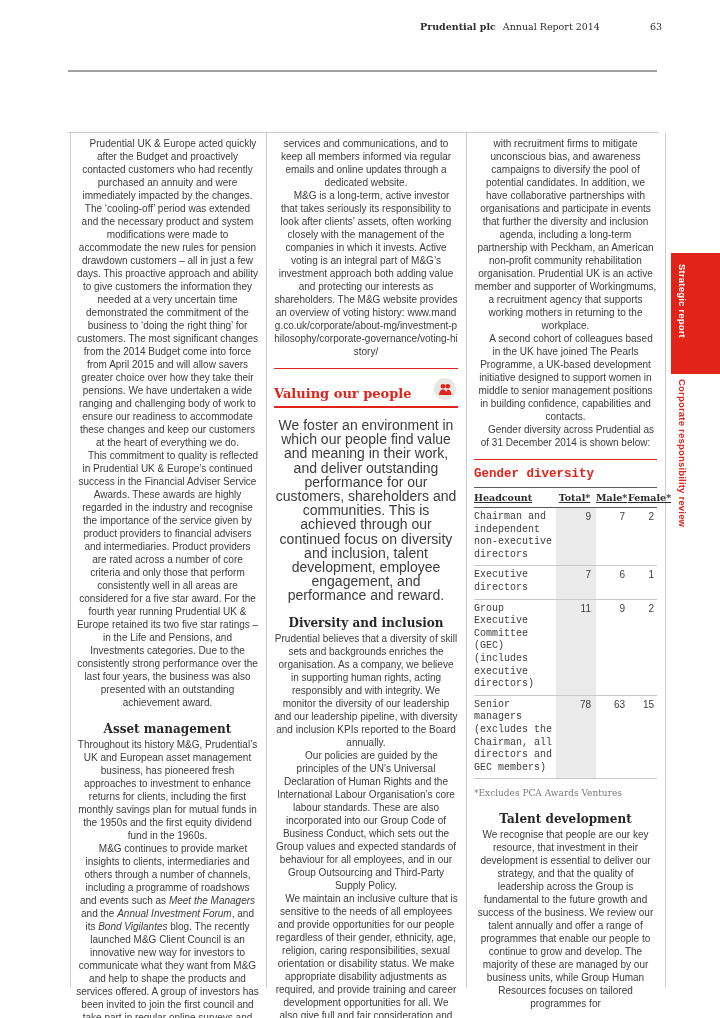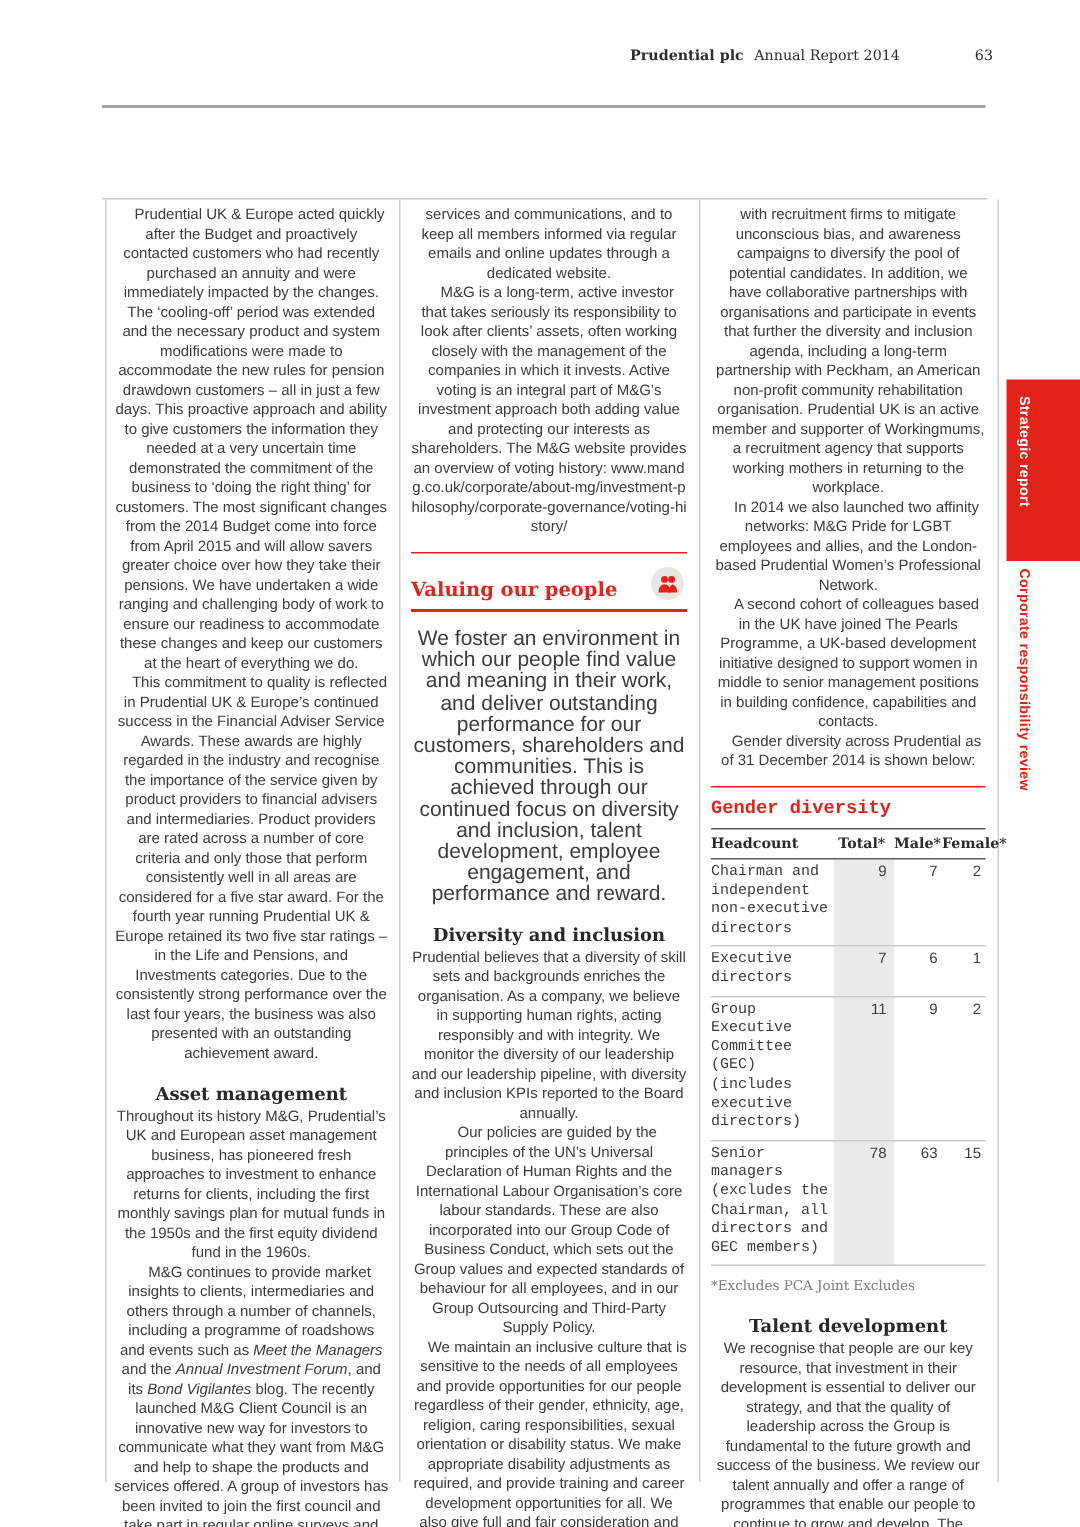--- a/index.html
+++ b/index.html
@@ -4,21 +4,21 @@
 <style>
   html,body{margin:0;padding:0;}
   body{
     width:720px;height:1018px;position:relative;background:#ffffff;
     font-family:"Liberation Sans", sans-serif;color:#3c3c3c;
     -webkit-font-smoothing:antialiased;
   }
   .abs{position:absolute;}
 
   
-  .hdr{top:32px;left:68px;width:594px;display:flex;justify-content:flex-end;align-items:baseline;
+  .hdr{top:21px;left:68px;width:594px;display:flex;justify-content:flex-end;align-items:baseline;
        font-family:"DejaVu Serif", serif;font-size:9.5px;color:#2e2e2e;}
   .hdr .pub{font-weight:bold;margin-right:7px;}
   .hdr .pagenum{margin-left:50px;}
   .hdr-rule{top:70px;left:68px;width:589px;height:2px;background:#a0a0a0;}
   .grid-top{top:132px;left:68px;width:590px;height:1px;background:#c9c9c9;}
   .vline{width:1px;background:#cfcfcf;top:133px;height:855px;}
 
   
   .col{top:137px;font-size:10px;line-height:13px;text-align:left;}
   .col p{margin:0;text-align:center;}
@@ -40,21 +40,21 @@
   
   .intro{font-size:14px;line-height:14.2px;color:#3c3c3c;}
 
   
   .gd-title{font-family:Liberation Mono, monospace;font-weight:bold;font-size:12.5px;color:#e2231a;
             margin-top:7px;line-height:14px;}
   table.gd{width:100%;border-collapse:collapse;margin-top:6px;table-layout:fixed;}
   table.gd col.c-lbl{width:82px;} table.gd col.c-tot{width:40px;}
   table.gd col.c-m{width:32px;} table.gd col.c-f{width:29px;}
   table.gd th{font-family:"DejaVu Serif", serif;font-weight:bold;font-size:9.5px;color:#2b2b2b;
-      border-top:1px solid #5a5a5a;border-bottom:1px solid #5a5a5a;padding:3px 0;vertical-align:bottom;}
+      border-top:1px solid #5a5a5a;border-bottom:1px solid #5a5a5a;padding:3px 0;vertical-align:bottom;text-decoration:underline;}
   table.gd th.lbl{text-align:left;}
   table.gd th.num{text-align:center;padding-right:3px;}
   table.gd td{font-size:10px;line-height:12.6px;vertical-align:top;
       border-bottom:1px solid #c9c9c9;padding:3px 0 4px 0;color:#3c3c3c;}
   table.gd td.lbl{padding-right:4px;font-family:Liberation Mono, monospace;}
   table.gd td.num{text-align:right;padding-right:3px;}
   table.gd td.tot{background:#ebebeb;padding-right:5px;}
   .footnote{font-family:"DejaVu Serif", serif;font-size:9px;color:#7b7b7b;margin-top:9px;line-height:11px;}
 
   
@@ -111,21 +111,20 @@
 
   <p class="h">Diversity and inclusion</p>
   <p>Prudential believes that a diversity of skill sets and backgrounds enriches the organisation. As a company, we believe in supporting human rights, acting responsibly and with integrity. We monitor the diversity of our leadership and our leadership pipeline, with diversity and inclusion KPIs reported to the Board annually.</p>
   <p class="ind">Our policies are guided by the principles of the UN’s Universal Declaration of Human Rights and the International Labour Organisation’s core labour standards. These are also incorporated into our Group Code of Business Conduct, which sets out the Group values and expected standards of behaviour for all employees, and in our Group Outsourcing and Third-Party Supply Policy.</p>
   <p class="ind">We maintain an inclusive culture that is sensitive to the needs of all employees and provide opportunities for our people regardless of their gender, ethnicity, age, religion, caring responsibilities, sexual orientation or disability status. We make appropriate disability adjustments as required, and provide training and career development opportunities for all. We also give full and fair consideration and encouragement to all applicants with suitable aptitude and abilities.</p>
   <p class="ind">Across our businesses, our commitment to diversity and inclusion is supported by initiatives such as reviews of pay and performance management consistency, providing training to staff and engaging</p>
 </div>
 
 <div class="abs col" style="left:474px;width:183px;">
   <p>with recruitment firms to mitigate unconscious bias, and awareness campaigns to diversify the pool of potential candidates. In addition, we have collaborative partnerships with organisations and participate in events that further the diversity and inclusion agenda, including a long-term partnership with Peckham, an American non-profit community rehabilitation organisation. Prudential UK is an active member and supporter of Workingmums, a recruitment agency that supports working mothers in returning to the workplace.</p>
-  <p class="ind">In 2014 we also launched two affinity networks: M&amp;G Pride for LGBT employees and allies, and the London-based Prudential Women’s Professional Network.</p>
   <p class="ind">A second cohort of colleagues based in the UK have joined The Pearls Programme, a UK-based development initiative designed to support women in middle to senior management positions in building confidence, capabilities and contacts.</p>
   <p class="ind">Gender diversity across Prudential as of 31 December 2014 is shown below:</p>
 
   <div class="thin-red"></div>
   <div class="gd-title">Gender diversity</div>
 
   <table class="gd">
     <colgroup>
         <col class="c-lbl">
         <col class="c-tot">
@@ -160,21 +159,21 @@
         <td class="num">2</td>
       </tr>
       <tr>
         <td class="lbl">Senior managers (excludes the Chairman, all directors and GEC members)</td>
         <td class="num tot">78</td>
         <td class="num">63</td>
         <td class="num">15</td>
       </tr>
     </tbody>
   </table>
-  <div class="footnote">*Excludes PCA Joint Excludes</div>
+  <div class="footnote">*Excludes PCA Awards Ventures</div>
 
   <p class="h">Talent development</p>
   <p><span>We recognise that people are our key resource, that investment in their development is essential to deliver our strategy, and that the quality of leadership across the Group is fundamental to the future growth and success of the business. We review our talent annually and offer a range of programmes that enable our people to continue to grow and develop. The majority of these are managed by our business units, while Group Human Resources focuses on tailored programmes for </span></p>
 </div>
 
 <div class="abs side-tab">
   <span>Strategic report</span>
 </div>
 <div class="abs side-chapter">Corporate responsibility review</div>
 

